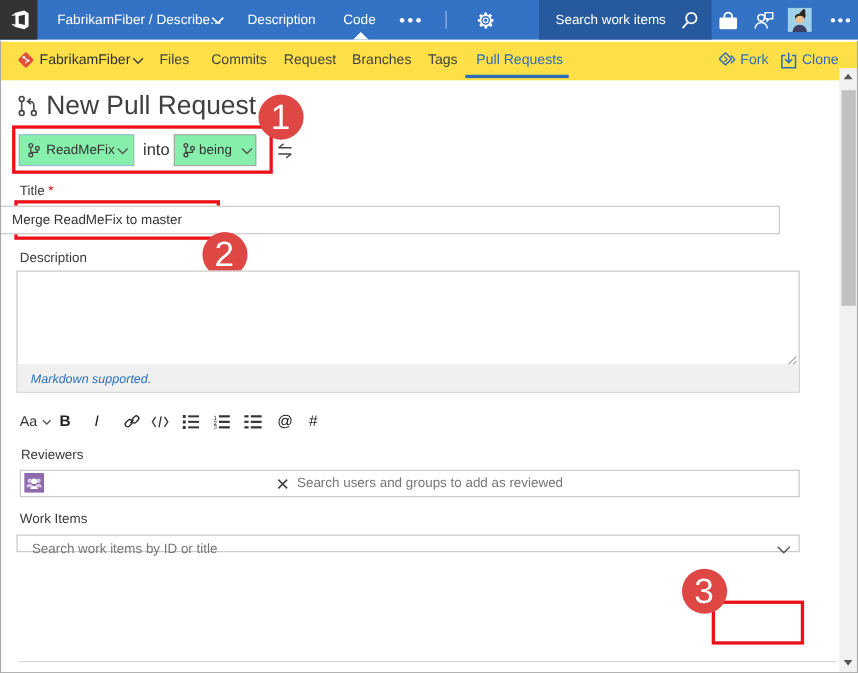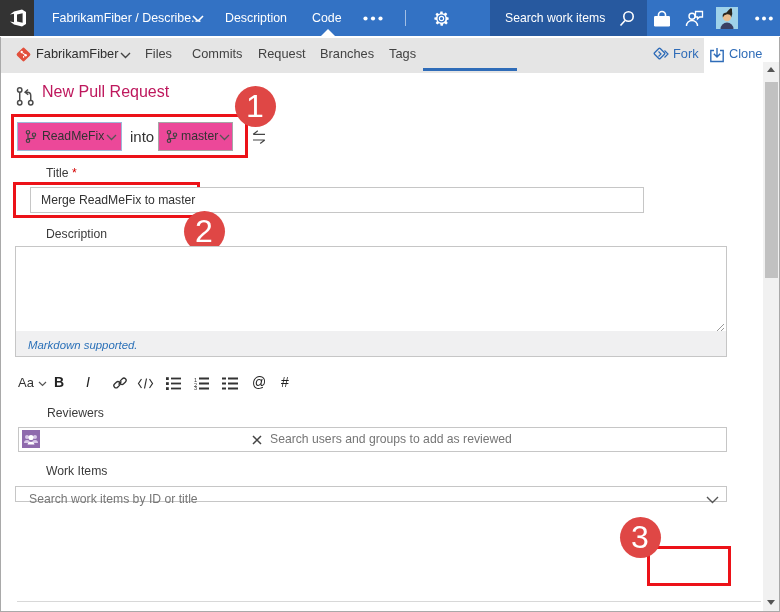--- a/index.html
+++ b/index.html
@@ -13,32 +13,32 @@
   
   #topbar { position:absolute; left:0; top:0; width:780px; height:36px; background:#3372c4; }
   #logo { position:absolute; left:0; top:0; width:34px; height:36px; background:#333333; }
   .tb-text { position:absolute; top:0; height:36px; line-height:36px; color:#fff; font-size:12.4px; white-space:nowrap; }
   #searchbox { position:absolute; left:490px; top:0; width:157px; height:36px; background:#27599f; }
   #searchbox span { position:absolute; left:15px; top:0; height:21px; line-height:36px; color:#fff; font-size:12.2px; }
   #code-notch { position:absolute; left:321px; top:29px; width:0; height:0;
     border-left:7px solid transparent; border-right:7px solid transparent; border-bottom:7px solid #ffffff; }
   .vsep { position:absolute; left:405px; top:10px; width:1px; height:16px; background:rgba(255,255,255,0.55); }
   
-  #navbar { position:absolute; left:0; top:37.5px; width:704px; height:35.5px; background:#e5e5e5; }
+  #navbar { position:absolute; left:0; top:37.5px; width:780px; height:35.5px; background:#fde047; }
   .nav-text { position:absolute; top:0; height:32px; line-height:32px; font-size:12.8px; color:#424242; white-space:nowrap; }
   .nav-blue { color:#2f6cb8; }
   #pr-underline { position:absolute; left:423px; top:30.5px; width:94px; height:3px; background:#2f6cb8; }
   
-  h1 { position:absolute; left:42px; top:83px; font-size:16px; font-weight:400; color:#be185d; }
+  h1 { position:absolute; left:42px; top:83px; font-size:24px; font-weight:400; color:#404040; }
   .redrect { position:absolute; border:3px solid #ec1218; }
   .callout { position:absolute; width:41px; height:41px; border-radius:50%; background:#df4745;
              color:#fff; text-align:center; line-height:41px; font-size:32px; font-weight:400; }
-  .dd { position:absolute; background:#ec4899; border:1px solid #a6a6a6; height:29px; }
+  .dd { position:absolute; background:#86efac; border:1px solid #a6a6a6; height:29px; }
   .dd .txt { position:absolute; top:0; height:27px; line-height:27px; font-size:12.2px; color:#333; white-space:nowrap; }
-  .label { position:absolute; font-size:12.2px; color:#3b3b3b; white-space:nowrap;margin-left:28px; }
+  .label { position:absolute; font-size:12.2px; color:#3b3b3b; white-space:nowrap; }
   .input { position:absolute; background:#fff; border:1px solid #c6c6c6; }
   .ph { color:#767676; font-size:12.2px; white-space:nowrap; }
   .itext { font-size:12.2px; color:#333; white-space:nowrap; }
   
   #vtrack { position:absolute; left:763px; top:62px; width:17px; height:550px; background:#f1f1f1; }
   #vthumb { position:absolute; left:765px; top:82px; width:13px; height:196px; background:#c1c1c1; }
   .sarrow-up { position:absolute; left:767px; top:67px; width:0; height:0;
     border-left:4.5px solid transparent; border-right:4.5px solid transparent; border-bottom:5.5px solid #555; }
   .sarrow-dn { position:absolute; left:767px; top:600px; width:0; height:0;
     border-left:4.5px solid transparent; border-right:4.5px solid transparent; border-top:5.5px solid #555; }
@@ -111,20 +111,21 @@
     </svg>
     <span class="nav-text" style="left:36px;color:#2e2e2e">FabrikamFiber</span>
     <svg width="11" height="7" viewBox="0 0 11 7" style="position:absolute;left:120px;top:14px">
         <path d="M1 1 L5.5 5.5 L10 1" stroke="#444" stroke-width="1.4" fill="none"></path>
       </svg>
     <span class="nav-text" style="left:145px">Files</span>
     <span class="nav-text" style="left:192px">Commits</span>
     <span class="nav-text" style="left:258px">Request</span>
     <span class="nav-text" style="left:320px">Branches</span>
     <span class="nav-text" style="left:389px">Tags</span>
+    <span class="nav-text nav-blue" style="left:433px">Pull Requests</span>
     <div id="pr-underline"></div>
     <svg width="17" height="15" viewBox="0 0 17 15" style="position:absolute;left:653px;top:9px">
       <rect x="2.5" y="2.5" width="8" height="8" rx="1" fill="none" stroke="#2f6cb8" stroke-width="1.3" transform="rotate(45 6.5 6.5)"></rect>
       <path d="M5.5 4.5 L8 7 L5.5 9.5" stroke="#2f6cb8" stroke-width="1.2" fill="none"></path>
       <path d="M11.5 3.5 L15 7 L11.5 10.5" stroke="#2f6cb8" stroke-width="1.2" fill="none"></path>
     </svg>
     <span class="nav-text nav-blue" style="left:673px">Fork</span>
     <svg width="16" height="16" viewBox="0 0 16 16" style="position:absolute;left:709px;top:9px">
       <path d="M5 3.5 H1.8 V14.5 H14.2 V3.5 H11" stroke="#2f6cb8" stroke-width="1.4" fill="none"></path>
       <path d="M8 1 V9.5 M4.8 6.7 L8 10 L11.2 6.7" stroke="#2f6cb8" stroke-width="1.4" fill="none"></path>
@@ -162,36 +163,36 @@
   <span class="abs" style="left:130px;top:122px;height:29px;line-height:29px;font-size:15px;color:#333">into</span>
   <div class="dd" style="left:158px;top:122px;width:75px">
     <svg width="12" height="15" viewBox="0 0 12 15" style="position:absolute;left:7px;top:6px">
       <g stroke="#444" stroke-width="1.2" fill="none">
         <circle cx="3" cy="3.2" r="1.7"></circle>
           <circle cx="3" cy="11.8" r="1.7"></circle>
           <circle cx="9" cy="5.7" r="1.7"></circle>
         <path d="M3 4.9 V10.1 M3 9.5 H9 V7.4"></path>
       </g>
     </svg>
-    <span class="txt" style="left:22px">master</span>
+    <span class="txt" style="left:22px">being</span>
     <svg width="11" height="7" viewBox="0 0 11 7" style="position:absolute;left:60px;top:11px">
         <path d="M1 1 L5.5 5.5 L10 1" stroke="#555" stroke-width="1.3" fill="none"></path>
       </svg>
   </div>
   <svg width="18" height="15" viewBox="0 0 18 15" style="position:absolute;left:250px;top:130px">
     <g stroke="#444" stroke-width="1.2" fill="none">
       <path d="M3.2 4.3 H15 M3.2 4.3 L7.8 0.8"></path>
       <path d="M3 10 H14.8 M14.8 10 L10.2 13.5"></path>
     </g>
   </svg>
   <div class="callout" style="left:234.5px;top:85.5px">1</div>
 
   <span class="label" style="left:18px;top:166px">Title <span style="color:#d40000">*</span></span>
   <div class="redrect" style="left:13px;top:182px;width:187px;height:36px"></div>
-  <div class="input" style="left:30px;top:187px;width:614px;height:26px">
+  <div class="input" style="left:0;top:187px;width:709px;height:26px">
     <span class="itext" style="position:absolute;left:10px;top:0;height:24px;line-height:24px">Merge ReadMeFix to master</span>
   </div>
   <div class="callout" style="left:183.5px;top:210.5px">2</div>
 
   <span class="label" style="left:18px;top:227px">Description</span>
   <div class="input" style="left:15px;top:246px;width:712px;height:111px">
     <div style="position:absolute;left:0;bottom:0;width:710px;height:25px;background:#f0f0f1"></div>
     <span style="position:absolute;left:12px;bottom:5px;font-style:italic;color:#2a70b8;font-size:11.4px">Markdown supported.</span>
     <svg width="9" height="9" viewBox="0 0 9 9" style="position:absolute;right:1px;top:76px">
       <path d="M8 1 L1 8 M8 5 L5 8" stroke="#999" stroke-width="1"></path>

